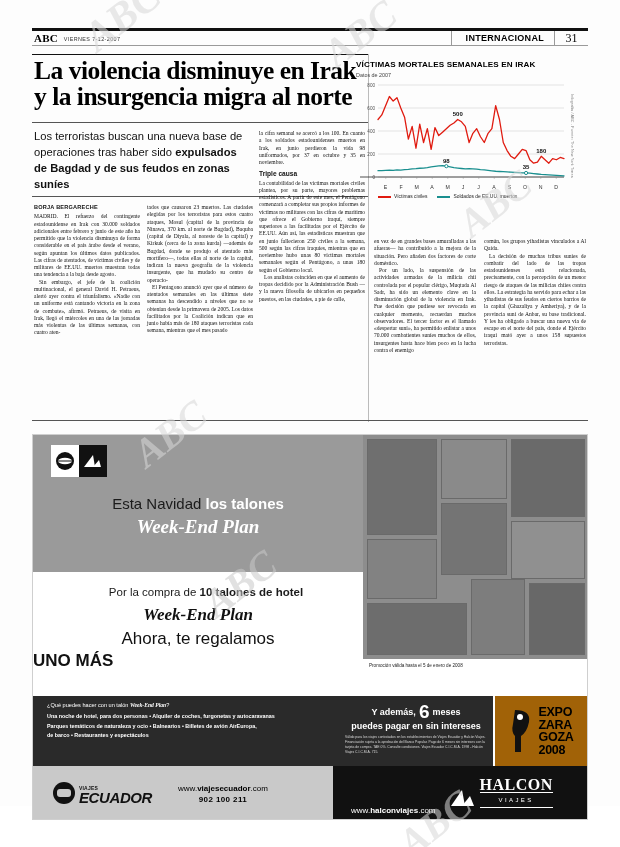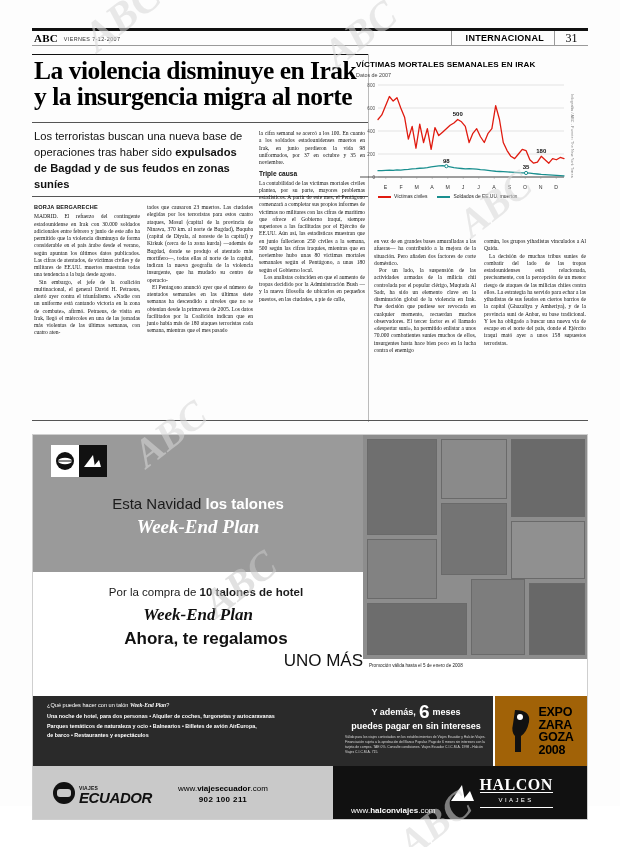--- a/index.html
+++ b/index.html
@@ -225,30 +225,30 @@
   }
   .ad-line3 b { font-weight: bold; }
   .ad-script2 {
     position: absolute; left: 0; top: 33px; width: 330px;
     text-align: center;
     font-family: "Liberation Serif", serif;
     font-style: italic; font-weight: bold;
     font-size: 17px; color: #111;
   }
   .ad-line4 {
-    position: absolute; left: 8px; top: 57px; width: 330px;
+    position: absolute; left: 0; top: 57px; width: 330px;
     text-align: center;
     font-family: "Liberation Sans", sans-serif;
-    font-weight: bold; font-size: 17px; color: #111;
+    font-weight: normal; font-size: 17px; color: #111;
   }
   .ad-line5 {
     position: absolute; left: 0; top: 79px; width: 330px;
-    text-align: right;
-    font-family: "Liberation Sans", sans-serif;
-    font-weight: normal; font-size: 17px; color: #111;
+    text-align: left;
+    font-family: "Liberation Sans", sans-serif;
+    font-weight: bold; font-size: 17px; color: #111;
   }
 
   
   #ad-photo {
     position: absolute; left: 330px; top: 0; width: 226px; height: 224px;
     background: #8d8d8d;
     overflow: hidden;
   }
   .ph {
     position: absolute;
@@ -350,21 +350,21 @@
     font-family: "Liberation Sans", sans-serif;
     font-size: 8px; text-align: center; line-height: 12px;
   }
   .brand-web b { font-weight: bold; }
   .brand-phone {
     font-family: "Liberation Sans", sans-serif;
     font-weight: bold; font-size: 8px;
     letter-spacing: .4px;
   }
   .halcon-box {
-    display: flex; align-items: center; gap: 4px; margin-left: 14px;
+    display: flex; align-items: flex-end; gap: 4px; margin-left: 14px;
   }
   .halcon-mark {
     width: 26px; height: 20px; position: relative; overflow: hidden;
   }
   .halcon-words { line-height: 14px; }
   .halcon-big {
     font-family: "Liberation Serif", serif;
     font-weight: bold; font-size: 16px; color: #fff; letter-spacing: .5px;
   }
   .halcon-sub {

